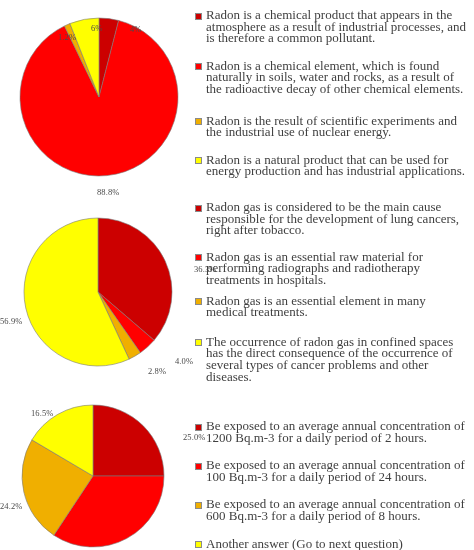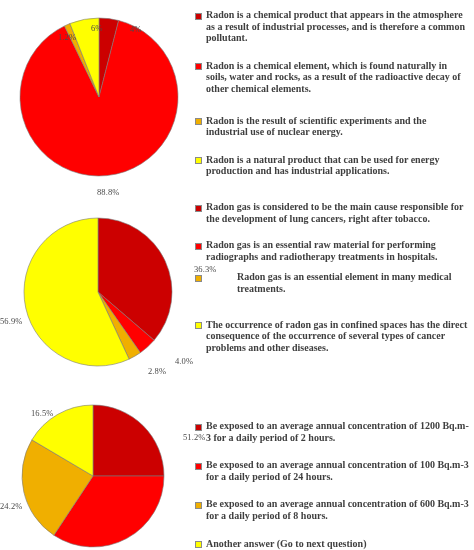--- a/index.html
+++ b/index.html
@@ -56,36 +56,35 @@
   .swatch{
     width:7px;height:7px;
     flex:0 0 7px;
     margin-top:3.5px;
     margin-right:4px;
     border:0.5px solid #8a8a8a;
     box-sizing:border-box;
   }
   .legend-text{
     font-family:"Liberation Serif", serif;
-    font-size:10px;
+    font-size:13px;
     line-height:11.6px;
     color:#3f3f3f;
     max-width:272px;
-    font-weight:bold;
   }
 
   
   #legend-0 .legend-item:nth-child(1){margin-bottom:16px;}
   #legend-0 .legend-item:nth-child(2){margin-bottom:20px;}
   #legend-0 .legend-item:nth-child(3){margin-bottom:16px;}
 
   #legend-1{padding-top:11px;}
   #legend-1 .legend-item:nth-child(1){margin-bottom:15px;}
   #legend-1 .legend-item:nth-child(2){margin-bottom:9px;}
-  #legend-1 .legend-item:nth-child(3){margin-bottom:24px;gap:31px;}
+  #legend-1 .legend-item:nth-child(3){margin-bottom:18px;}
 
   #legend-2{padding-top:25px;}
   #legend-2 .legend-item:nth-child(1){margin-bottom:16px;margin-top:20px;}
   #legend-2 .legend-item:nth-child(2){margin-bottom:16px;}
   #legend-2 .legend-item:nth-child(3){margin-bottom:16px;}
 </style>
 </head>
 <body>
 
 <div class="chart-block" id="block-0">
@@ -155,21 +154,21 @@
 </div>
 
 <div class="chart-block" id="block-2">
   <div class="pie-area">
     <svg class="pie-svg" id="pie-2" width="146" height="146" viewBox="0 0 146 146">
         <path d="M 73 73 L 73.00 2.00 A 71 71 0 0 1 144.00 73.00 Z" fill="#cc0000" stroke="#7a7a7a" stroke-width="0.6"></path>
         <path d="M 73 73 L 144.00 73.00 A 71 71 0 0 1 33.83 132.22 Z" fill="#ff0000" stroke="#7a7a7a" stroke-width="0.6"></path>
         <path d="M 73 73 L 33.83 132.22 A 71 71 0 0 1 11.89 36.86 Z" fill="#f0af00" stroke="#7a7a7a" stroke-width="0.6"></path>
         <path d="M 73 73 L 11.89 36.86 A 71 71 0 0 1 73.00 2.00 Z" fill="#ffff00" stroke="#7a7a7a" stroke-width="0.6"></path>
       </svg>
-  <div class="pct-label" style="left: 183px; top: 57px;">51.2%</div>
+  <div class="pct-label" style="left: 183px; top: 57px;">25.0%</div>
       <div class="pct-label" style="left: 0; top: 126px; text-align: right;">24.2%</div>
       <div class="pct-label" style="left: 31px; top: 33px;">16.5%</div>
     </div>
   <div class="legend" id="legend-2">
       <div class="legend-item">
         <span class="swatch" style="background: rgb(204, 0, 0);"></span>
         <span class="legend-text">Be exposed to an average annual concentration of 1200 Bq.m-3 for a daily period of 2 hours.</span>
       </div>
       <div class="legend-item">
         <span class="swatch" style="background: rgb(255, 0, 0);"></span>

